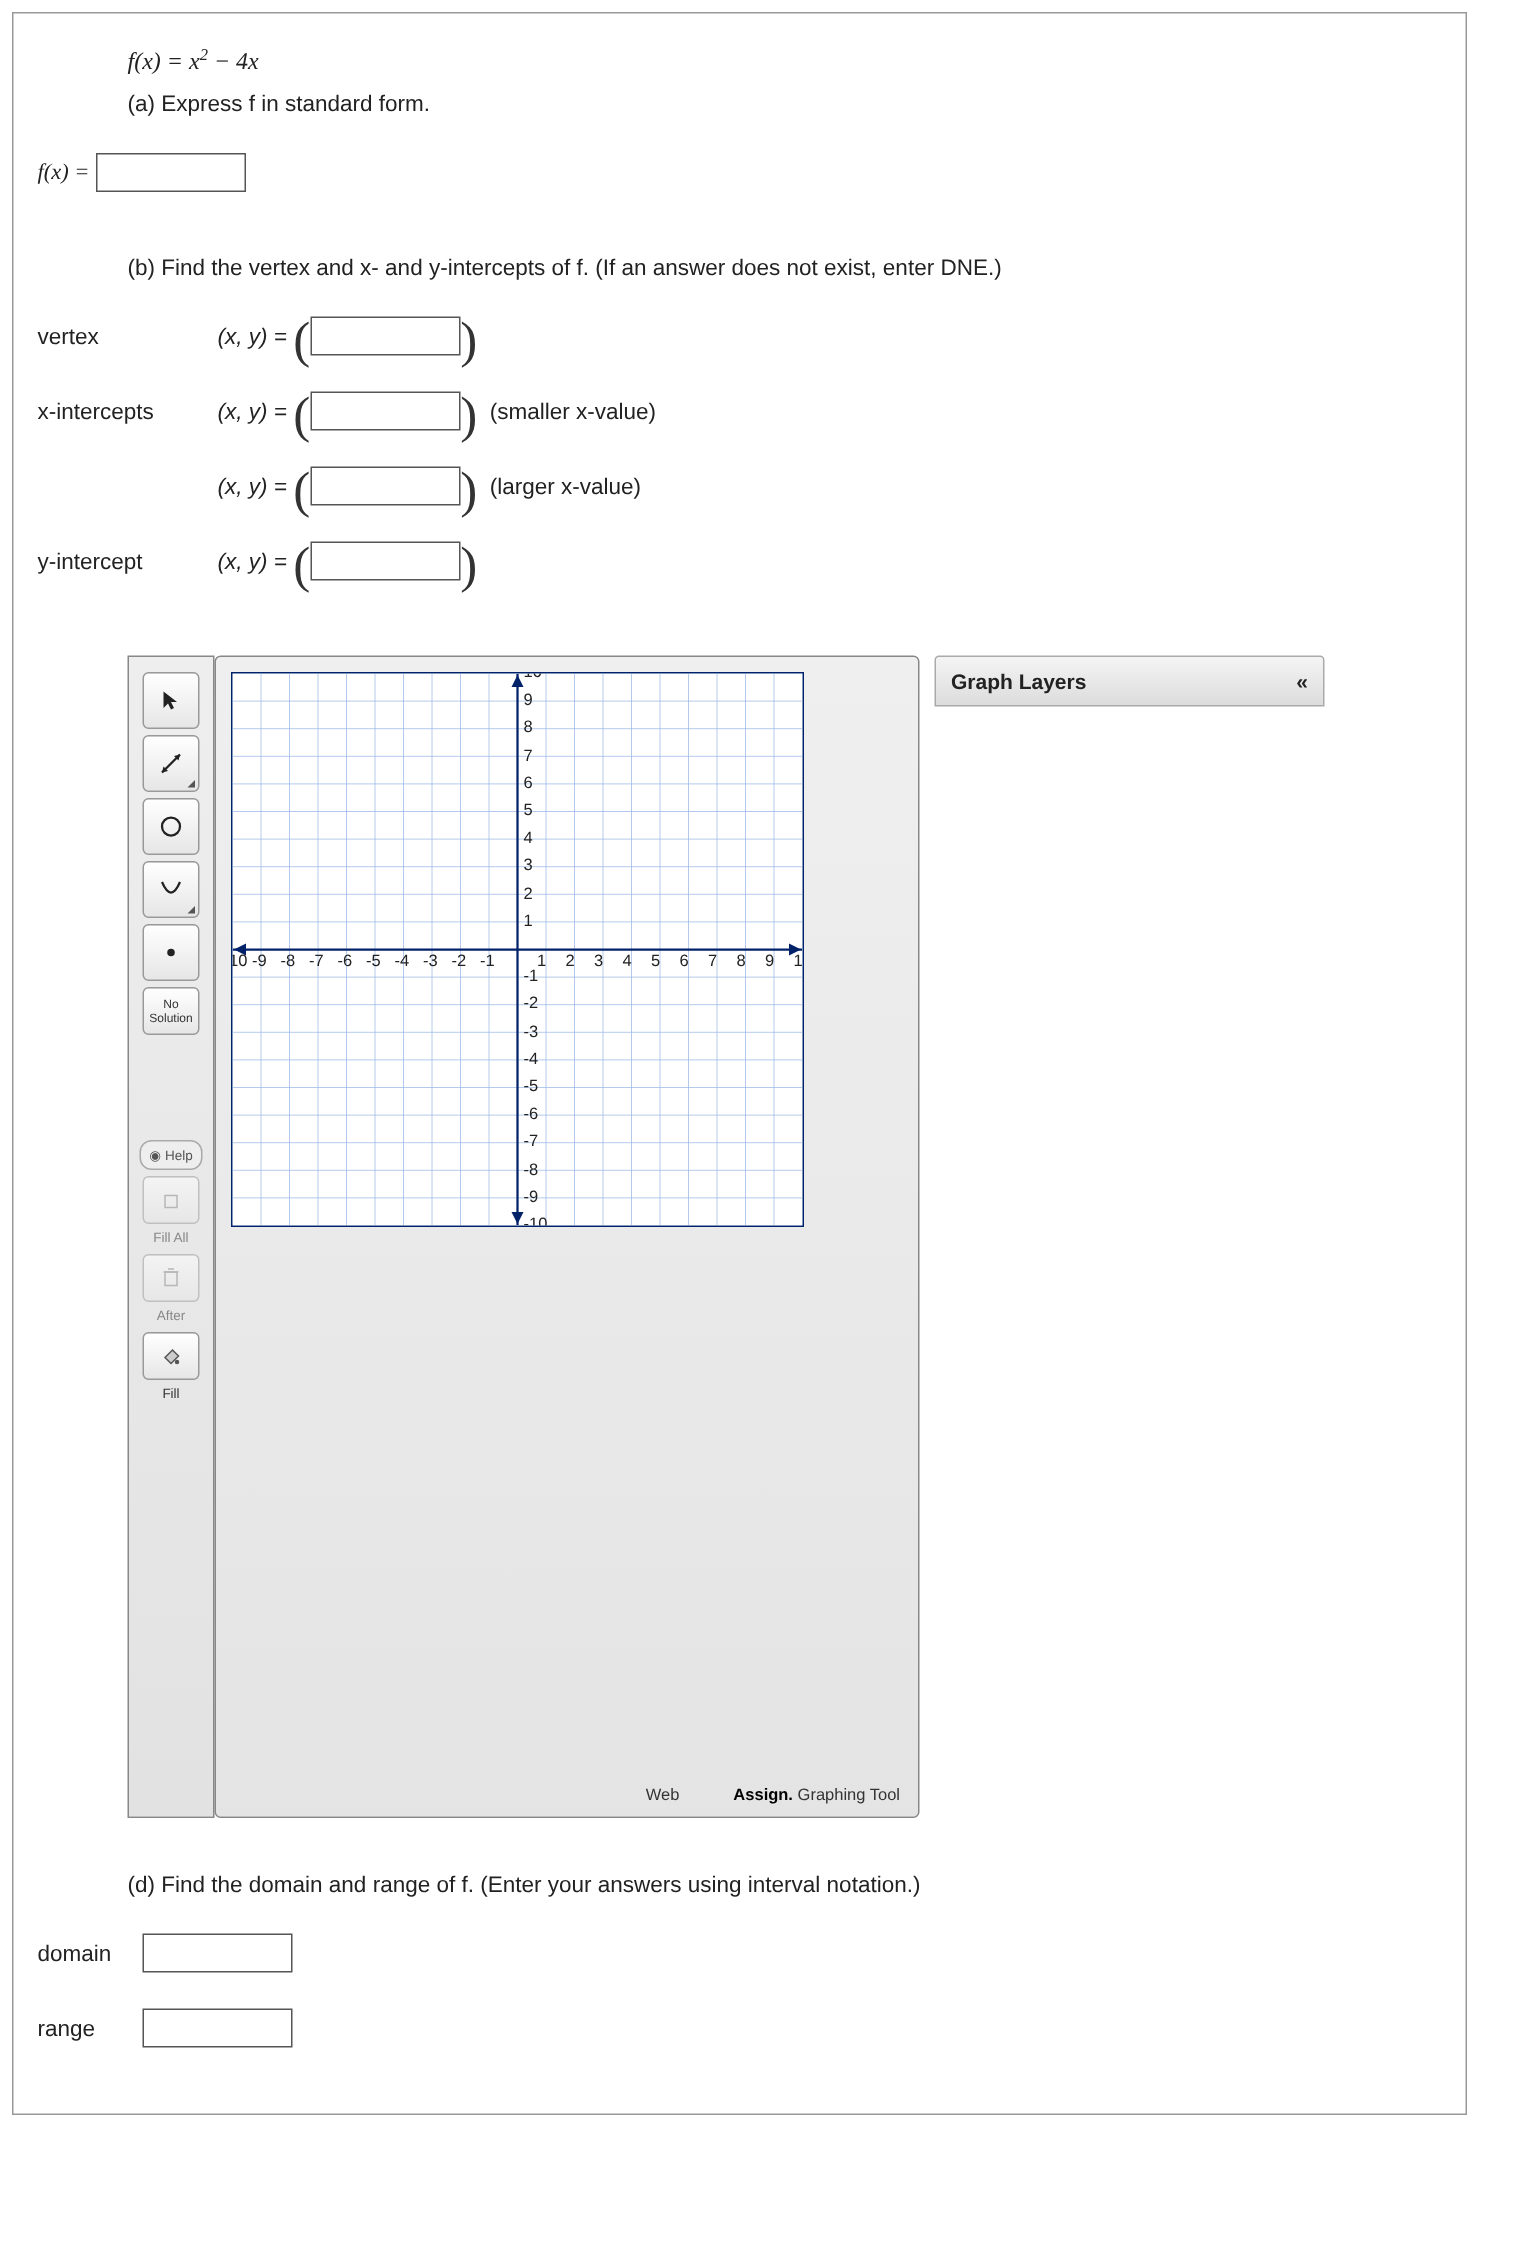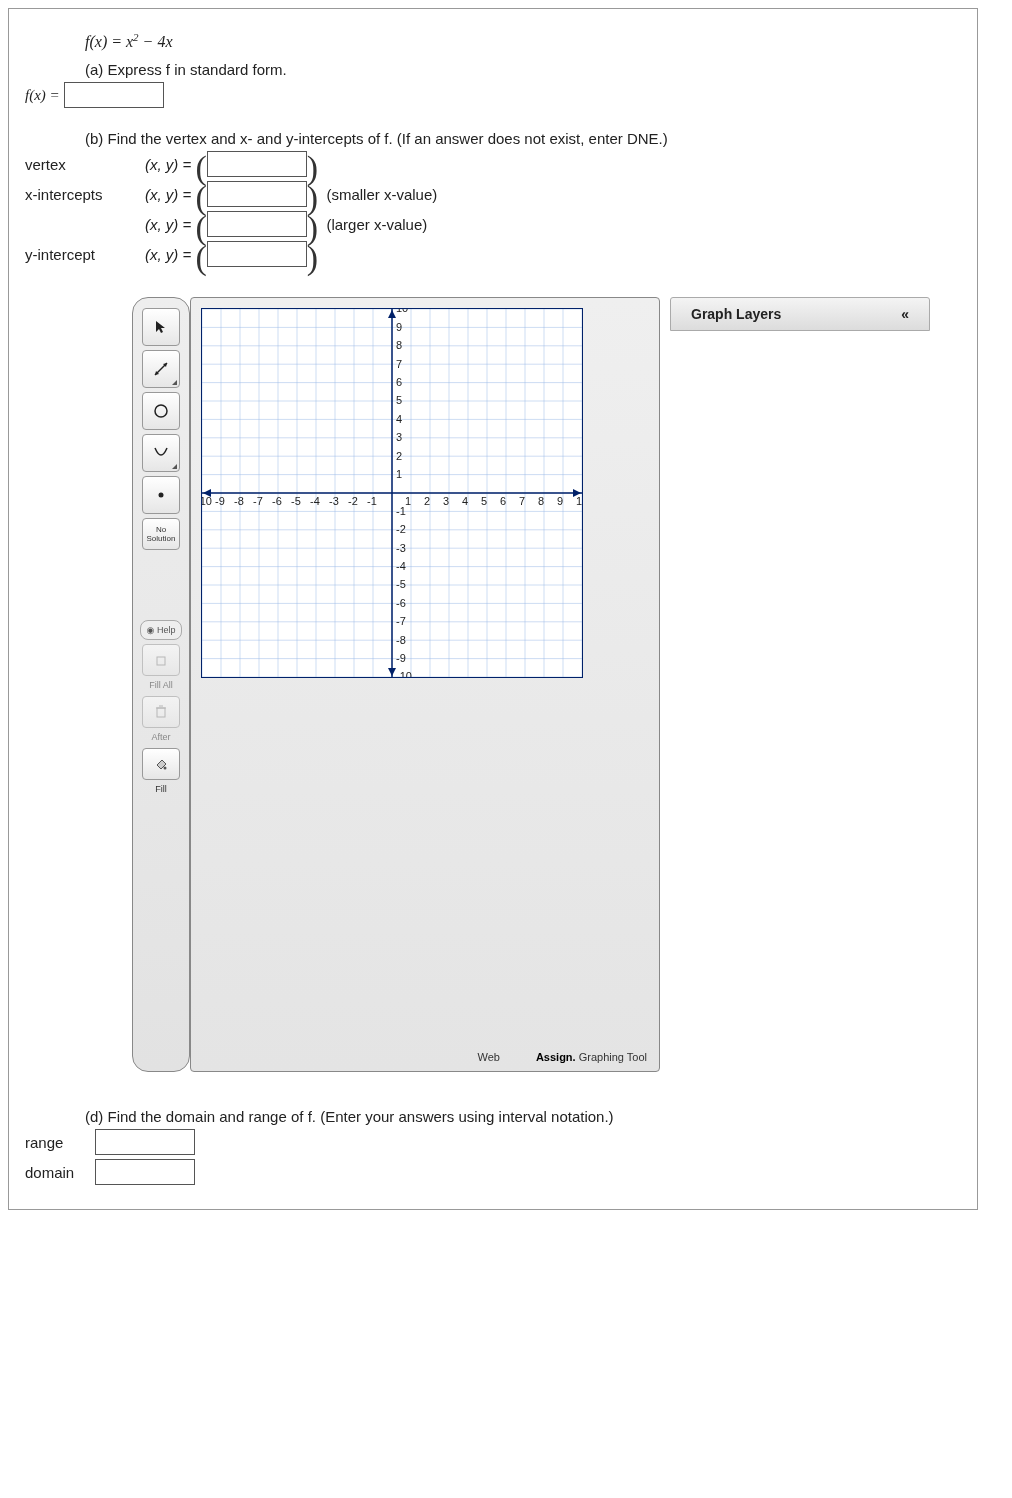--- a/index.html
+++ b/index.html
@@ -10,21 +10,21 @@
     padding: 8px;
     background: #fff;
   }
   .container {
     border: 1px solid #999;
     padding: 12px 16px 20px 16px;
     width: 970px;
     box-sizing: border-box;
   }
   .indent { margin-left: 60px; }
-  .row { display: flex; align-items: center; margin: 4px 0; }
+  .row { display: flex; align-items: center; margin: 24px 0; }
   .row .label { width: 120px; }
   .fx { font-style: italic; font-family: Georgia, serif; }
   input.ans {
     width: 90px;
     height: 24px;
     border: 1px solid #555;
     font-size: 14px;
     padding: 0 4px;
   }
   .paren {
@@ -37,24 +37,23 @@
   }
   .xy { font-style: italic; }
   .plot-area {
     display: flex;
     margin-top: 8px;
   }
   .toolbar {
     width: 48px;
     background: linear-gradient(#eee,#e2e2e2);
     border: 1px solid #888;
-    border-radius: 16px;
+    border-radius: 0;
     padding: 6px 4px;
     margin-right: 0;
-    margin-left: 47px;
   }
   .toolbar .tool {
     width: 36px;
     height: 36px;
     margin: 4px auto;
     background: linear-gradient(#fff,#e6e6e6);
     border: 1px solid #999;
     border-radius: 4px;
     display: flex;
     align-items: center;
@@ -84,21 +83,21 @@
     position: relative;
     overflow: hidden;
   }
   .side-panel {
     width: 260px;
     margin-left: 10px;
   }
   .side-header {
     background: linear-gradient(#f4f4f4,#dcdcdc);
     border: 1px solid #aaa;
-    padding: 8px 20px;
+    padding: 8px 10px;
     font-weight: bold;
     font-size: 14px;
     border-radius: 3px 3px 0 0;
     display:flex;justify-content:space-between;align-items:center;
   }
   .side-body {
     background: #eef0f2;
     border: 1px solid #aaa;
     border-top: none;
     padding: 10px 12px;
@@ -344,20 +343,20 @@
         <span>«</span>
       </div>
     </div>
   </div>
 
   <div class="spacer"></div>
     <div class="spacer"></div>
 
   <div class="indent">(d) Find the domain and range of f. (Enter your answers using interval notation.)</div>
   <div class="indent row">
+    <span style="width:70px">domain</span>
+    <input class="ans" style="">
+  </div>
+  <div class="indent row">
     <span style="width:70px">range</span>
     <input class="ans" style="">
   </div>
-  <div class="indent row">
-    <span style="width:70px">domain</span>
-    <input class="ans" style="">
-  </div>
 </div>
 
 </body></html>

